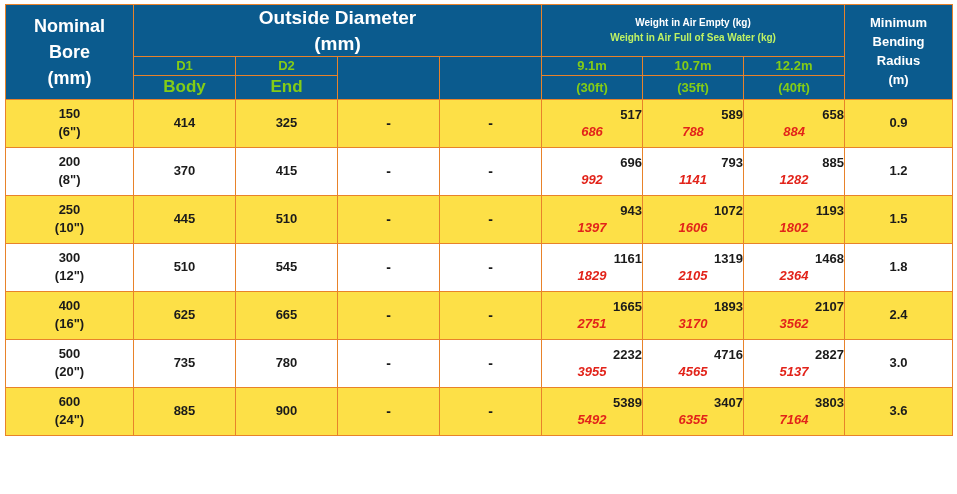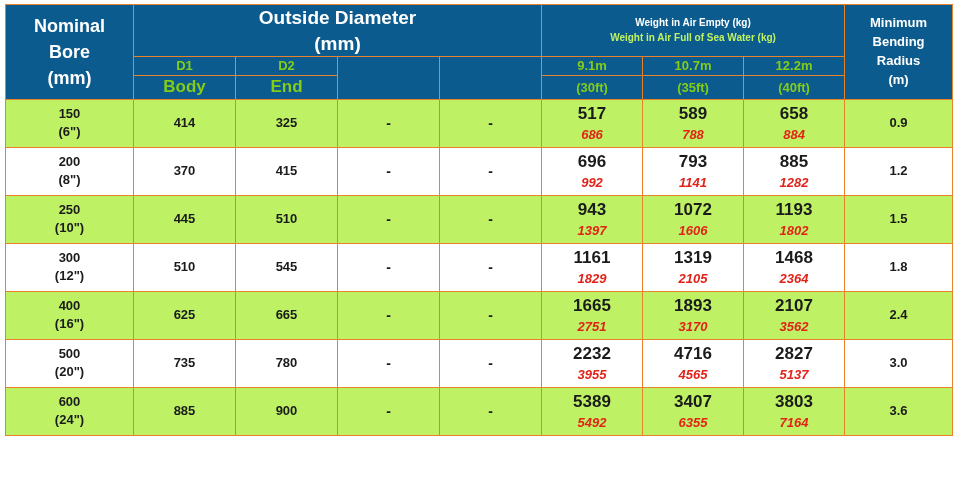--- a/index.html
+++ b/index.html
@@ -74,29 +74,29 @@
   .len-top {
     font-size: 13px;
     padding: 7px 0 2px 0;
   }
   .len-bot {
     font-size: 13px;
     padding: 2px 0 7px 0;
   }
   
   .row-a { background: #ffffff; margin-top: 24px; }
-  .row-b { background: #bef264; }
+  .row-b { background: #fde047; }
   .cell {
     color: #1b1b1b;
     font-size: 13px;
     height: 47px;
     line-height: 1.35;
   }
   .bore { font-size: 13px; line-height: 1.4; }
-  .wt-air { color: #1b1b1b; display:block; font-size:17px; }
+  .wt-air { color: #1b1b1b; display:block; font-size:13px;text-align:right; }
   .wt-sea { color: #e2231a; display:block; font-size:13px;font-style:italic; }
   .dash { color: #1b1b1b; font-size: 14px; }
 </style>
 </head>
 <body>
 
 <table class="spec-table">
   <colgroup>
     <col style="width:128px">
     <col style="width:102px">

